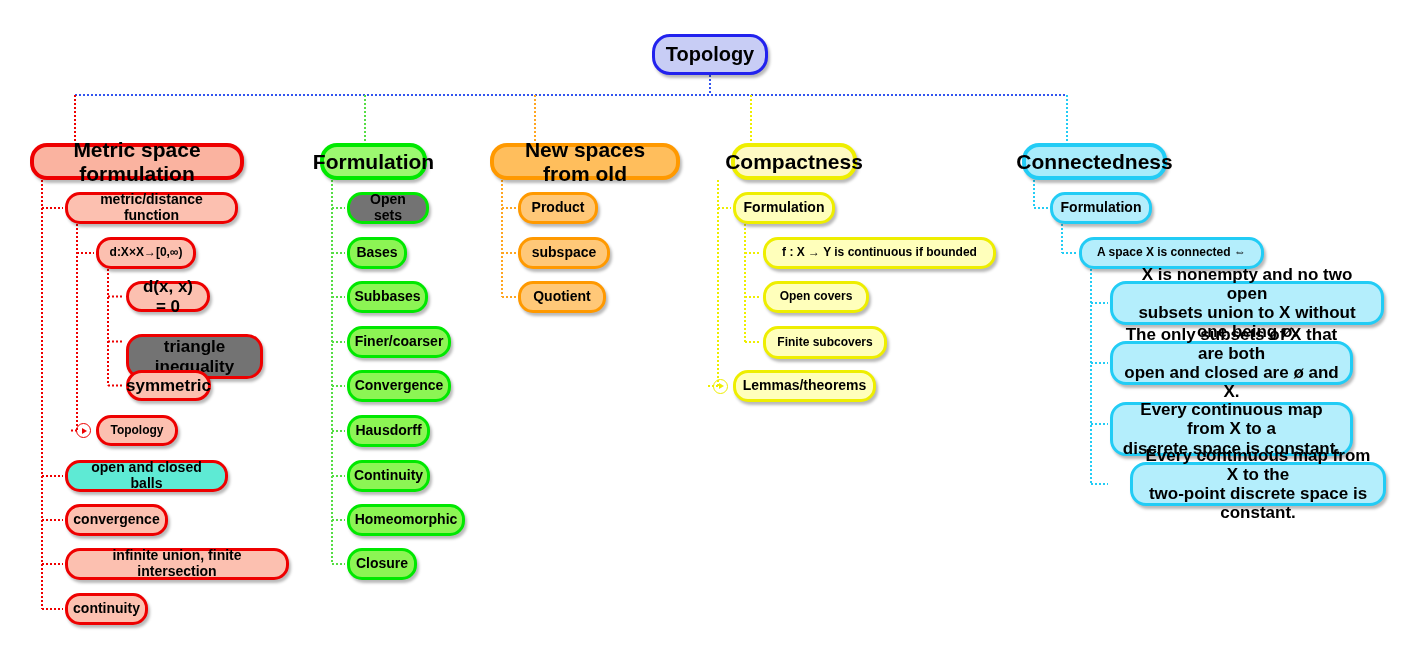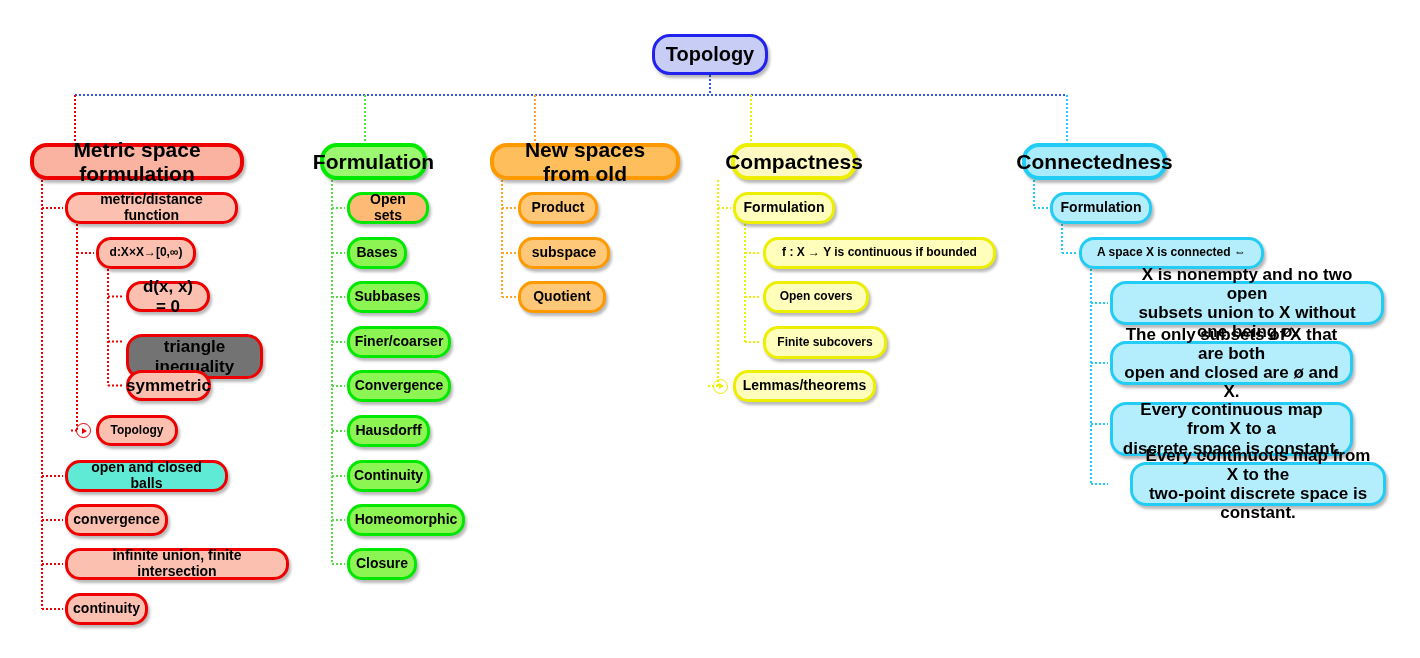--- a/index.html
+++ b/index.html
@@ -138,21 +138,21 @@
       <div class="node lvl4" style="left: 126px; top: 370px; width: 85px; height: 31px; border-color: rgb(238, 0, 0); background: rgb(252, 192, 176);">symmetric</div>
       <div class="node lvl3" style="left: 96px; top: 415px; width: 82px; height: 31px; border-color: rgb(238, 0, 0); background: rgb(252, 192, 176);">Topology</div>
       <div class="expander" style="color: rgb(238, 0, 0); left: 76px; top: 423px;">
         <i></i>
       </div>
       <div class="node lvl2" style="left: 65px; top: 460px; width: 163px; height: 32px; border-color: rgb(238, 0, 0); background: #5eead4;">open and closed balls</div>
       <div class="node lvl2" style="left: 65px; top: 504px; width: 103px; height: 32px; border-color: rgb(238, 0, 0); background: rgb(252, 192, 176);">convergence</div>
       <div class="node lvl2" style="left: 65px; top: 548px; width: 224px; height: 32px; border-color: rgb(238, 0, 0); background: rgb(252, 192, 176);">infinite union, finite intersection</div>
       <div class="node lvl2" style="left: 65px; top: 593px; width: 83px; height: 32px; border-color: rgb(238, 0, 0); background: rgb(252, 192, 176);">continuity</div>
       <div class="node lvl1" style="left: 320px; top: 143px; width: 107px; height: 37px; border-color: rgb(0, 232, 0); background: rgb(156, 248, 112);">Formulation</div>
-      <div class="node lvl2" style="left: 347px; top: 192px; width: 82px; height: 32px; border-color: rgb(0, 232, 0); background: #fdba74;">Open sets</div>
+      <div class="node lvl2" style="left: 347px; top: 192px; width: 82px; height: 32px; border-color: rgb(0, 232, 0); background: #737373;">Open sets</div>
       <div class="node lvl2" style="left: 347px; top: 237px; width: 60px; height: 32px; border-color: rgb(0, 232, 0); background: rgb(140, 245, 84);">Bases</div>
       <div class="node lvl2" style="left: 347px; top: 281px; width: 81px; height: 32px; border-color: rgb(0, 232, 0); background: rgb(140, 245, 84);">Subbases</div>
       <div class="node lvl2" style="left: 347px; top: 326px; width: 104px; height: 32px; border-color: rgb(0, 232, 0); background: rgb(140, 245, 84);">Finer/coarser</div>
       <div class="node lvl2" style="left: 347px; top: 370px; width: 104px; height: 32px; border-color: rgb(0, 232, 0); background: rgb(140, 245, 84);">Convergence</div>
       <div class="node lvl2" style="left: 347px; top: 415px; width: 83px; height: 32px; border-color: rgb(0, 232, 0); background: rgb(140, 245, 84);">Hausdorff</div>
       <div class="node lvl2" style="left: 347px; top: 460px; width: 83px; height: 32px; border-color: rgb(0, 232, 0); background: rgb(140, 245, 84);">Continuity</div>
       <div class="node lvl2" style="left: 347px; top: 504px; width: 118px; height: 32px; border-color: rgb(0, 232, 0); background: rgb(140, 245, 84);">Homeomorphic</div>
       <div class="node lvl2" style="left: 347px; top: 548px; width: 70px; height: 32px; border-color: rgb(0, 232, 0); background: rgb(140, 245, 84);">Closure</div>
       <div class="node lvl1" style="left: 490px; top: 143px; width: 190px; height: 37px; border-color: rgb(255, 153, 0); background: rgb(255, 190, 92);">New spaces from old</div>
       <div class="node lvl2" style="left: 518px; top: 192px; width: 80px; height: 32px; border-color: rgb(255, 153, 0); background: rgb(255, 200, 120);">Product</div>

